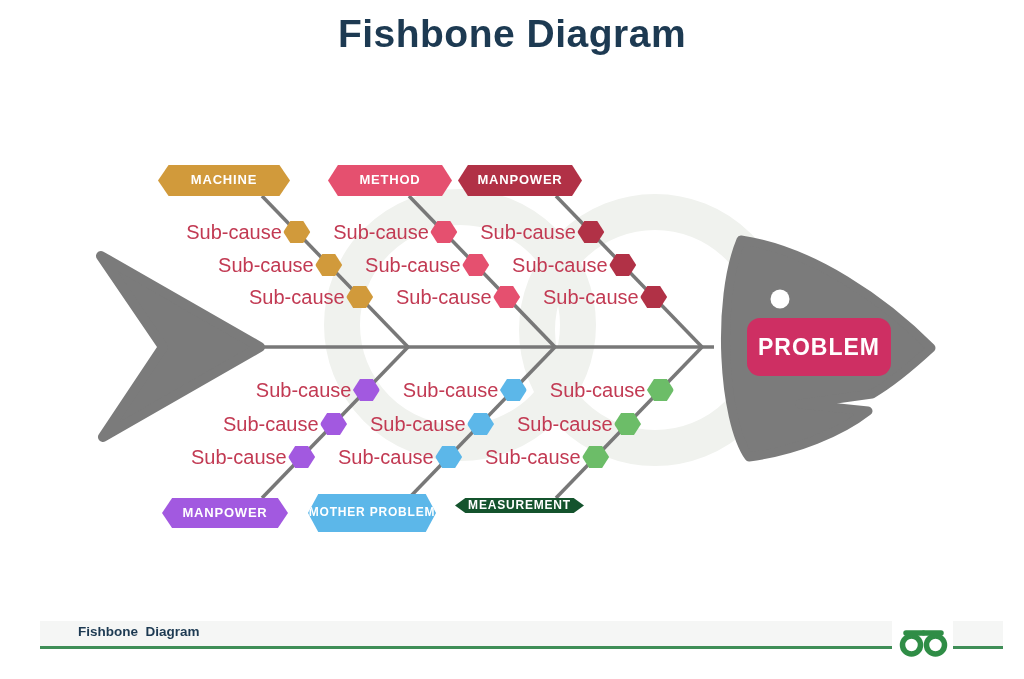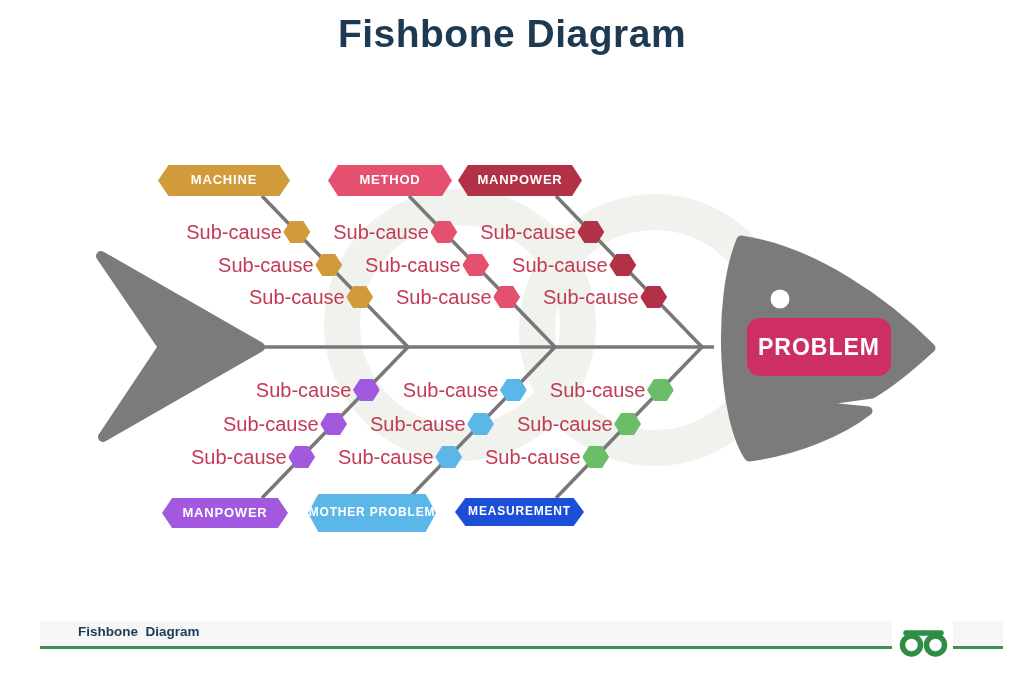--- a/index.html
+++ b/index.html
@@ -93,21 +93,21 @@
       <div class="sub-cause" style="left: 222.55px; top: 424px; color: rgb(194, 58, 83);">Sub-cause</div>
       <div class="hex" style="left: 301.642px; top: 457px; background: rgb(162, 89, 224);"></div>
       <div class="sub-cause" style="left: 190.642px; top: 457px; color: rgb(194, 58, 83);">Sub-cause</div>
       <div class="cat-label" style="left: 308px; top: 494px; width: 128px; height: 38px; background: rgb(92, 183, 233); font-size: 12px;">MOTHER PROBLEM</div>
       <div class="hex" style="left: 513.424px; top: 390px; background: rgb(92, 183, 233);"></div>
       <div class="sub-cause" style="left: 402.424px; top: 390px; color: rgb(194, 58, 83);">Sub-cause</div>
       <div class="hex" style="left: 480.55px; top: 424px; background: rgb(92, 183, 233);"></div>
       <div class="sub-cause" style="left: 369.55px; top: 424px; color: rgb(194, 58, 83);">Sub-cause</div>
       <div class="hex" style="left: 448.642px; top: 457px; background: rgb(92, 183, 233);"></div>
       <div class="sub-cause" style="left: 337.642px; top: 457px; color: rgb(194, 58, 83);">Sub-cause</div>
-      <div class="cat-label" style="left: 455px; top: 498px; width: 129px; height: 28px; background: #1d4ed8; font-size: 12px;">MEASUREMENT</div>
+      <div class="cat-label" style="left: 455px; top: 498px; width: 129px; height: 15px; background: #14532d; font-size: 12px;">MEASUREMENT</div>
       <div class="hex" style="left: 660.424px; top: 390px; background: rgb(108, 189, 104);"></div>
       <div class="sub-cause" style="left: 549.424px; top: 390px; color: rgb(194, 58, 83);">Sub-cause</div>
       <div class="hex" style="left: 627.55px; top: 424px; background: rgb(108, 189, 104);"></div>
       <div class="sub-cause" style="left: 516.55px; top: 424px; color: rgb(194, 58, 83);">Sub-cause</div>
       <div class="hex" style="left: 595.642px; top: 457px; background: rgb(108, 189, 104);"></div>
       <div class="sub-cause" style="left: 484.642px; top: 457px; color: rgb(194, 58, 83);">Sub-cause</div>
     </div>
 
   <div class="problem-node" style="background: rgb(206, 47, 99);">PROBLEM</div>
 

